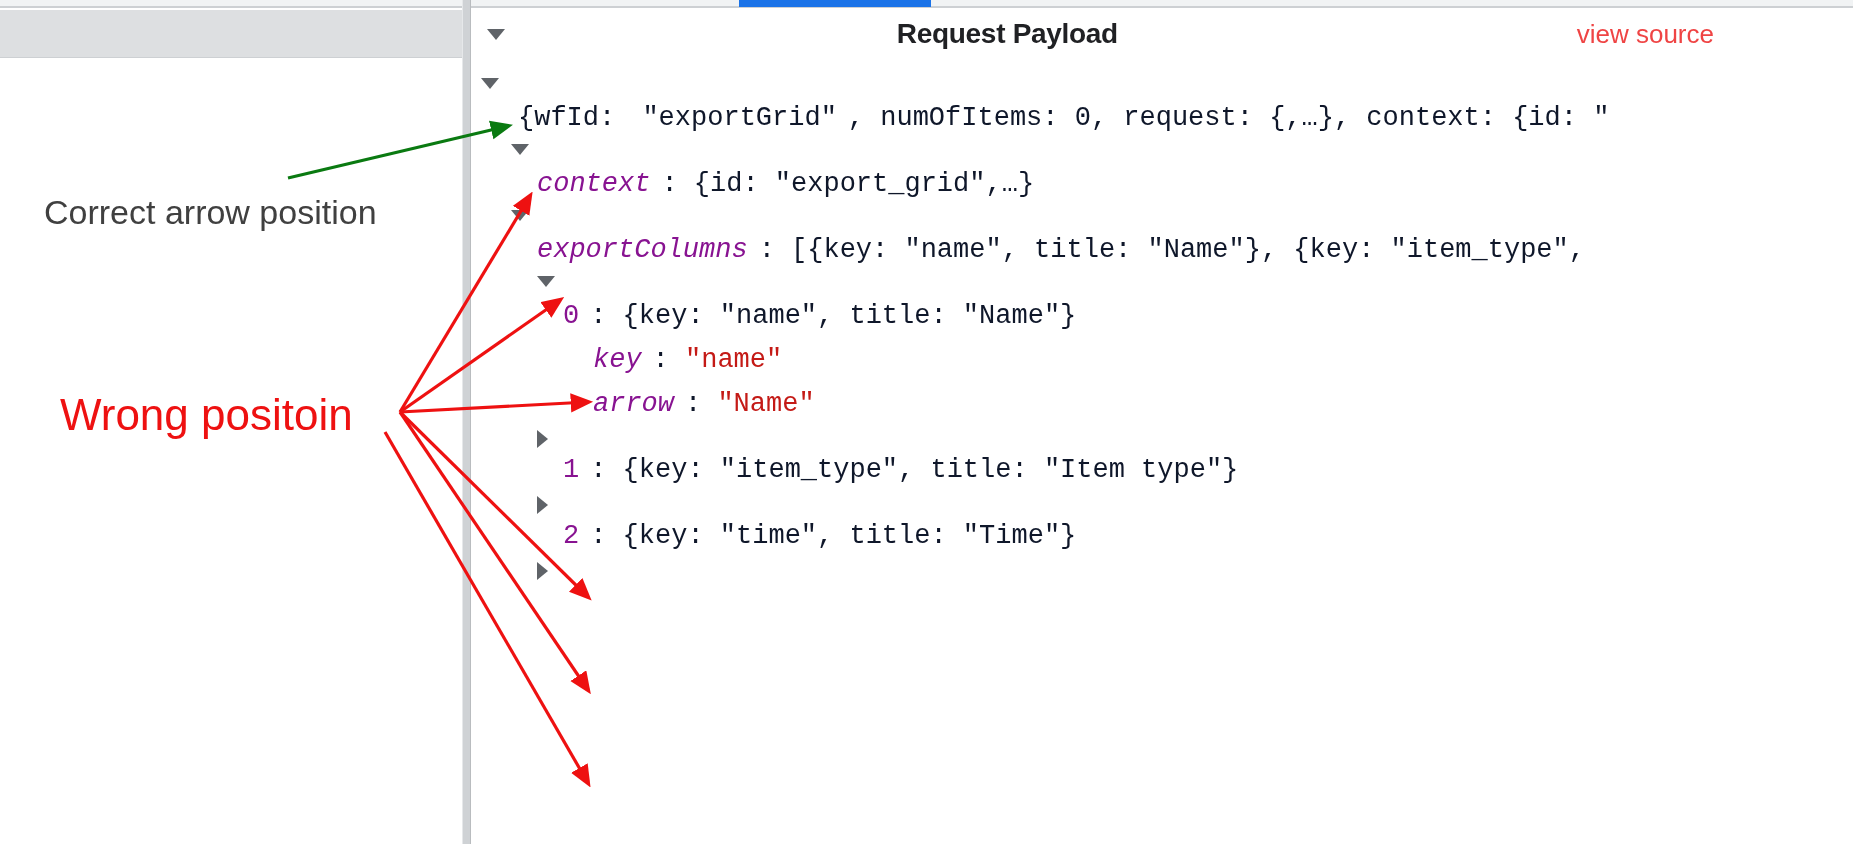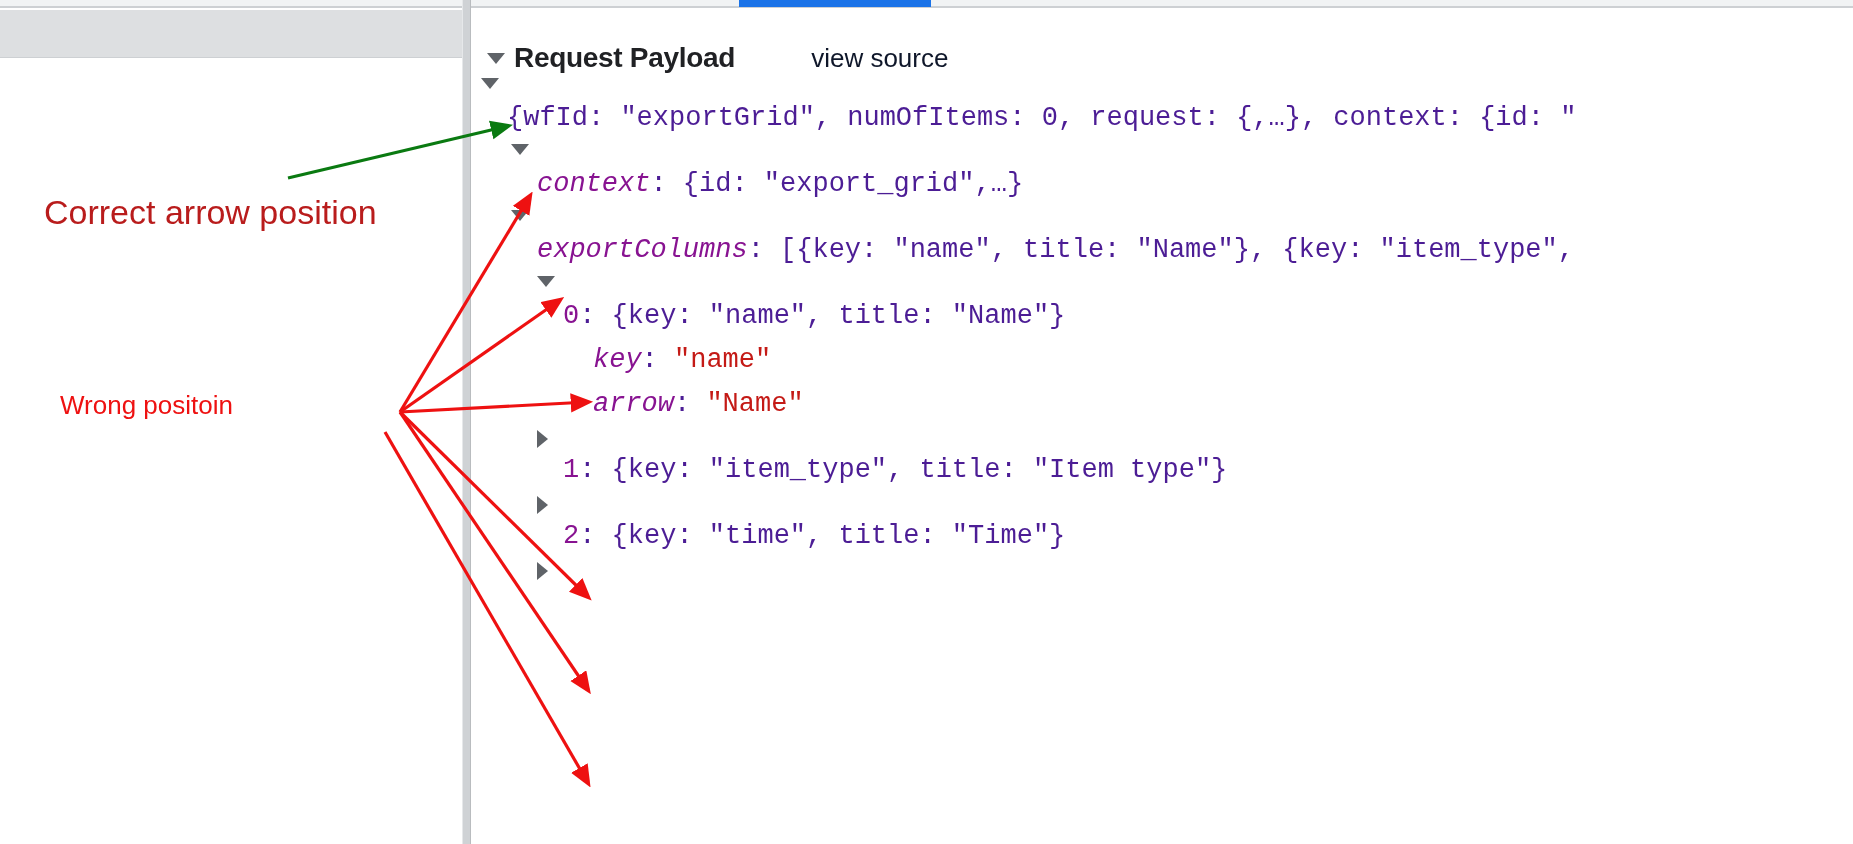--- a/index.html
+++ b/index.html
@@ -94,25 +94,26 @@
     top: 0px;
     width: 192px;
     height: 7px;
     background: #1a73e8;
   }
 
   
   #payload-section-header {
     position: absolute;
     left: 0px;
-    top: 36px;
+    top: 12px;
     width: 1243px;
     height: 44px;
     display: flex;
     align-items: center;
+    justify-content: space-between;
   }
   .disclosure-open {
     width: 0; height: 0;
     border-left: 9px solid transparent;
     border-right: 9px solid transparent;
     border-top: 11px solid #5f6368;
     flex: none;
   }
   .disclosure-closed {
     width: 0; height: 0;
@@ -130,21 +131,21 @@
     font-size: 28px;
     font-weight: bold;
     color: #202124;
     letter-spacing: -0.3px;
     white-space: nowrap;
   }
   #view-source-link {
     font-family: "Liberation Sans", sans-serif;
     font-size: 26px;
     font-weight: normal;
-    color: #0f172a;
+    color: #ef4444;
     margin-left: 76px;
     white-space: nowrap;
     cursor: pointer;
   }
 
   
   #json-tree {
     position: absolute;
     left: 0;
     top: 74px;
@@ -181,45 +182,45 @@
   .row-l2 { padding-left: 92px; }
   .row-l3 { padding-left: 122px; }
 
   .tg-l0 { left: 10px; }
   .tg-l1 { left: 40px; }
   .tg-l2 { left: 66px; }
 
   .k-name   { color: #881391; font-style: italic; }
   .k-index  { color: #881391; }
   .v-string { color: #c41a16; }
-  .plain    { color: #4c1d95; }
+  .plain    { color: #0f172a; margin-left: 11px; }
 
   
   #annotations {
     position: absolute;
     left: 0; top: 0;
     width: 1853px;
     height: 844px;
     pointer-events: none;
   }
   #label-correct {
     position: absolute;
     left: 44px;
     top: 193px;
     font-family: "Liberation Sans", sans-serif;
     font-size: 34px;
-    color: #b91c1c;
+    color: #404040;
     white-space: nowrap;
   }
   #label-wrong {
     position: absolute;
     left: 60px;
     top: 390px;
     font-family: "Liberation Sans", sans-serif;
-    font-size: 26px;
+    font-size: 44px;
     color: #ee1111;
     white-space: nowrap;
   }
 </style>
 </head>
 <body>
 
 <div id="screen">
 
   <div id="left-pane">

